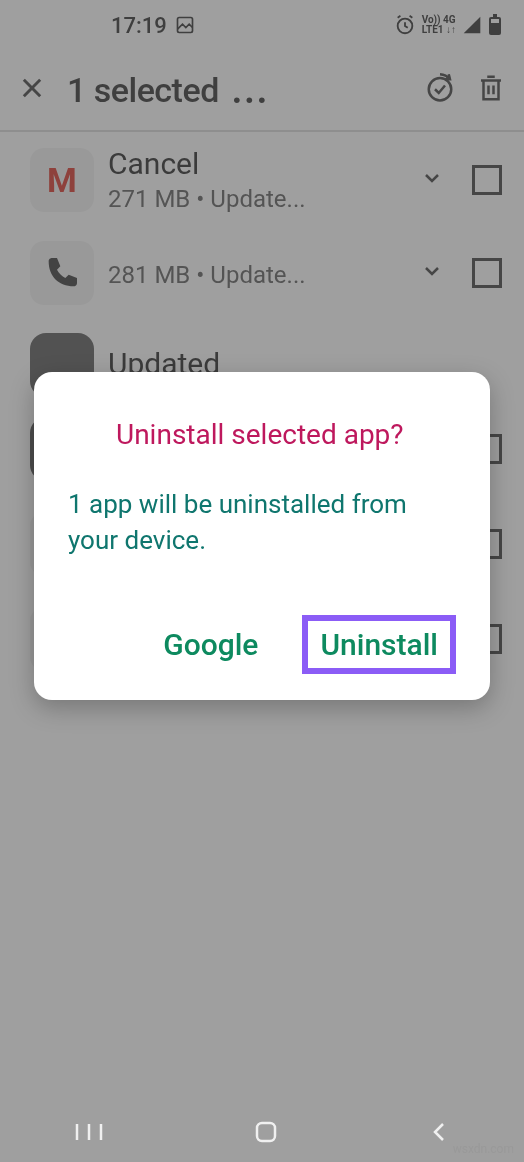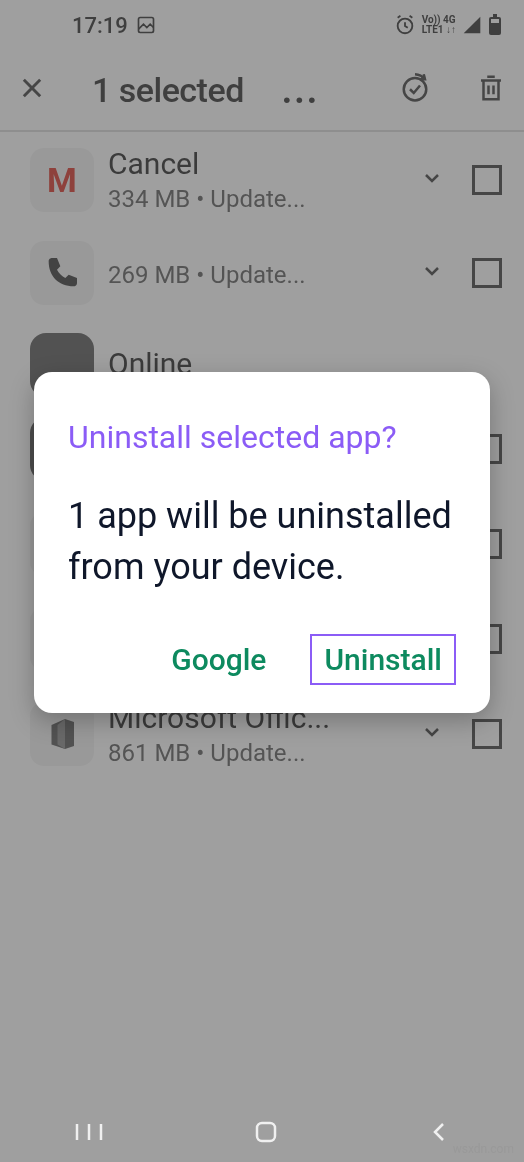--- a/index.html
+++ b/index.html
@@ -1,26 +1,26 @@
 <!DOCTYPE html>
 <html><head>
   <meta charset="utf-8">
   <style>
     * { margin: 0; padding: 0; box-sizing: border-box; font-family: Roboto, 'Segoe UI', Arial, sans-serif; }
     body { width: 524px; height: 1162px; background: #fff; position: relative; overflow: hidden; }
     
     
-    .status-bar { height: 50px; display: flex; align-items: center; justify-content: space-between; padding: 0 22px 0 72px; color: #2a2a2a; font-size: 22px; font-weight: 500; }
+    .status-bar { height: 50px; display: flex; align-items: center; justify-content: space-between; padding: 0 22px 0 72px; color: #2a2a2a; font-size: 22px; font-weight: 500; margin-left: 39px; }
     .status-left { display: flex; align-items: center; gap: 8px; }
     .status-right { display: flex; align-items: center; gap: 6px; justify-content: space-between; }
     .status-right svg { fill: #2a2a2a; }
     .net-txt { font-size: 10px; line-height: 10px; text-align: left; font-weight: 700; }
     
     
-    .app-bar { height: 80px; display: flex; align-items: center; padding: 0 18px; gap: 28px; }
+    .app-bar { height: 80px; display: flex; align-items: center; padding: 0 18px; gap: 3px; }
     .app-bar .close-icon svg { width: 28px; height: 28px; stroke: #3a3a3a; stroke-width: 2.5; }
     .app-bar .title { font-size: 34px; font-weight: 500; color: #2a2a2a; flex: 0 0 auto; margin-left: 18px; letter-spacing: -0.5px; }
     .app-bar .dots { font-size: 36px; font-weight: 700; color: #2a2a2a; letter-spacing: 2px; margin-left: 10px; align-self: flex-end; padding-bottom: 18px; }
     .app-bar .spacer { flex: 1; }
     .app-bar .action svg { width: 30px; height: 30px; }
     .app-bar .action { margin-left: 18px; }
     .divider { height: 2px; background: #d9d9d9; }
     
     
     .list { }
@@ -29,25 +29,25 @@
     .app-info { flex: 1; min-width: 0; overflow: hidden; }
     .app-name { font-size: 30px; color: #222; white-space: nowrap; overflow: hidden; text-overflow: ellipsis; }
     .app-meta { font-size: 24px; color: #5a5a5a; white-space: nowrap; overflow: hidden; text-overflow: ellipsis; margin-top: 4px; }
     .chevron { width: 24px; flex-shrink: 0; }
     .chevron svg { width: 24px; height: 24px; }
     .checkbox { width: 30px; height: 30px; border: 3px solid #3a3a3a; flex-shrink: 0; margin-left: 14px; }
     
     
     .scrim { position: absolute; inset: 0; background: rgba(80,80,80,0.55); }
     .dialog { position: absolute; left: 34px; right: 34px; top: 372px; background: #fff; border-radius: 18px; padding: 44px 34px 26px 34px; box-shadow: 0 8px 24px rgba(0,0,0,0.25); }
-    .dialog-title { font-size: 32px; color: #8b5cf6; line-height: 1.35; margin-bottom: 32px; }
-    .dialog-body { font-size: 36px; color: #0f172a; line-height: 1.4; margin-bottom: 40px; }
+    .dialog-title { font-size: 28px; color: #be185d; line-height: 1.35; margin-bottom: 32px; margin-left: 48px; }
+    .dialog-body { font-size: 26px; color: #0f766e; line-height: 1.4; margin-bottom: 56px; }
     .dialog-actions { display: flex; justify-content: flex-end; gap: 30px; align-items: center; }
     .dlg-btn { font-size: 30px; font-weight: 500; color: #0d8a5f; background: none; border: none; padding: 10px 14px; cursor: pointer; }
-    .highlight { border: 2px solid #8b5cf6; padding: 6px 12px; }
+    .highlight { border: 6px solid #8b5cf6; padding: 6px 12px; }
     
     
     .nav-bar { position: absolute; bottom: 0; left: 0; right: 0; height: 56px; display: flex; align-items: center; justify-content: space-around; }
     .nav-bar .nav-btn svg { fill: none; stroke: #f0f0f0; stroke-width: 2.5; }
     
     
     .wm { position: absolute; bottom: 6px; right: 10px; font-size: 12px; color: #999; z-index: 99; }
     
     
     .ic-gmail { font-size: 34px; font-weight: 700; color: #d93025; }
@@ -114,47 +114,47 @@
   </span>
 </div>
 <div class="divider"></div>
 
 <div class="list">
 
   <div class="row">
     <div class="app-icon ic-gmail">M</div>
     <div class="app-info">
       <div class="app-name">Cancel</div>
-      <div class="app-meta"><span>334 MB</span><span>  •  </span><span>Update...</span></div>
+      <div class="app-meta"><span>271 MB</span><span>  •  </span><span>Update...</span></div>
     </div>
     <span class="chevron"><svg viewBox="0 0 24 24" fill="none" stroke="#3a3a3a" stroke-width="2.5">
           <path d="M6 9 L12 15 L18 9"></path>
         </svg></span>
     <span class="checkbox"></span>
   </div>
 
   <div class="row">
     <div class="app-icon ic-phone">
       <svg viewBox="0 0 24 24">
           <path d="M6 3 C6 3 4 3 4 5 C4 14 10 20 19 20 C21 20 21 18 21 18 L21 15 L16 13 L14 15 C12 14 10 12 9 10 L11 8 L9 3 Z"></path>
         </svg>
     </div>
     <div class="app-info">
-      <div class="app-meta"><span>269 MB</span><span>  •  </span><span>Update...</span></div>
+      <div class="app-meta"><span>281 MB</span><span>  •  </span><span>Update...</span></div>
     </div>
     <span class="chevron"><svg viewBox="0 0 24 24" fill="none" stroke="#3a3a3a" stroke-width="2.5">
           <path d="M6 9 L12 15 L18 9"></path>
         </svg></span>
     <span class="checkbox"></span>
   </div>
 
   <div class="row">
     <div class="app-icon ic-twitter"></div>
     <div class="app-info">
-      <div class="app-name">Online</div>
+      <div class="app-name">Updated</div>
       <div class="app-meta"></div>
     </div>
   </div>
 
   <div class="row" style="padding-top:4px;">
     <div class="app-icon ic-flipkart">f</div>
     <div class="app-info">
       <div class="app-name">Flipkart Online...</div>
       <div class="app-meta"><span>687 MB</span><span>  •  </span><span>Update...</span></div>
     </div>
@@ -188,36 +188,20 @@
     <div class="app-info">
       <div class="app-name">Google</div>
       <div class="app-meta"><span>1.8 GB</span><span>  •  </span><span>Updated...</span></div>
     </div>
     <span class="chevron"><svg viewBox="0 0 24 24" fill="none" stroke="#3a3a3a" stroke-width="2.5">
           <path d="M6 9 L12 15 L18 9"></path>
         </svg></span>
     <span class="checkbox"></span>
   </div>
 
-  <div class="row">
-    <div class="app-icon ic-office">
-      <svg viewBox="0 0 24 24">
-          <path d="M14 2 L20 4 V20 L14 22 L5 19 V6 Z" fill="#555"></path>
-          <path d="M14 2 V22 L9 19 V6 Z" fill="#888"></path>
-        </svg>
-    </div>
-    <div class="app-info">
-      <div class="app-name">Microsoft Offic...</div>
-      <div class="app-meta"><span>861 MB</span><span>  •  </span><span>Update...</span></div>
-    </div>
-    <span class="chevron"><svg viewBox="0 0 24 24" fill="none" stroke="#3a3a3a" stroke-width="2.5">
-          <path d="M6 9 L12 15 L18 9"></path>
-        </svg></span>
-    <span class="checkbox"></span>
-  </div>
 
 </div>
 
 <div class="scrim"></div>
 <div class="dialog">
   <div class="dialog-title">Uninstall selected app?</div>
   <div class="dialog-body">1 app will be uninstalled from your device.</div>
   <div class="dialog-actions">
     <button class="dlg-btn">Google</button>
     <span class="highlight">

